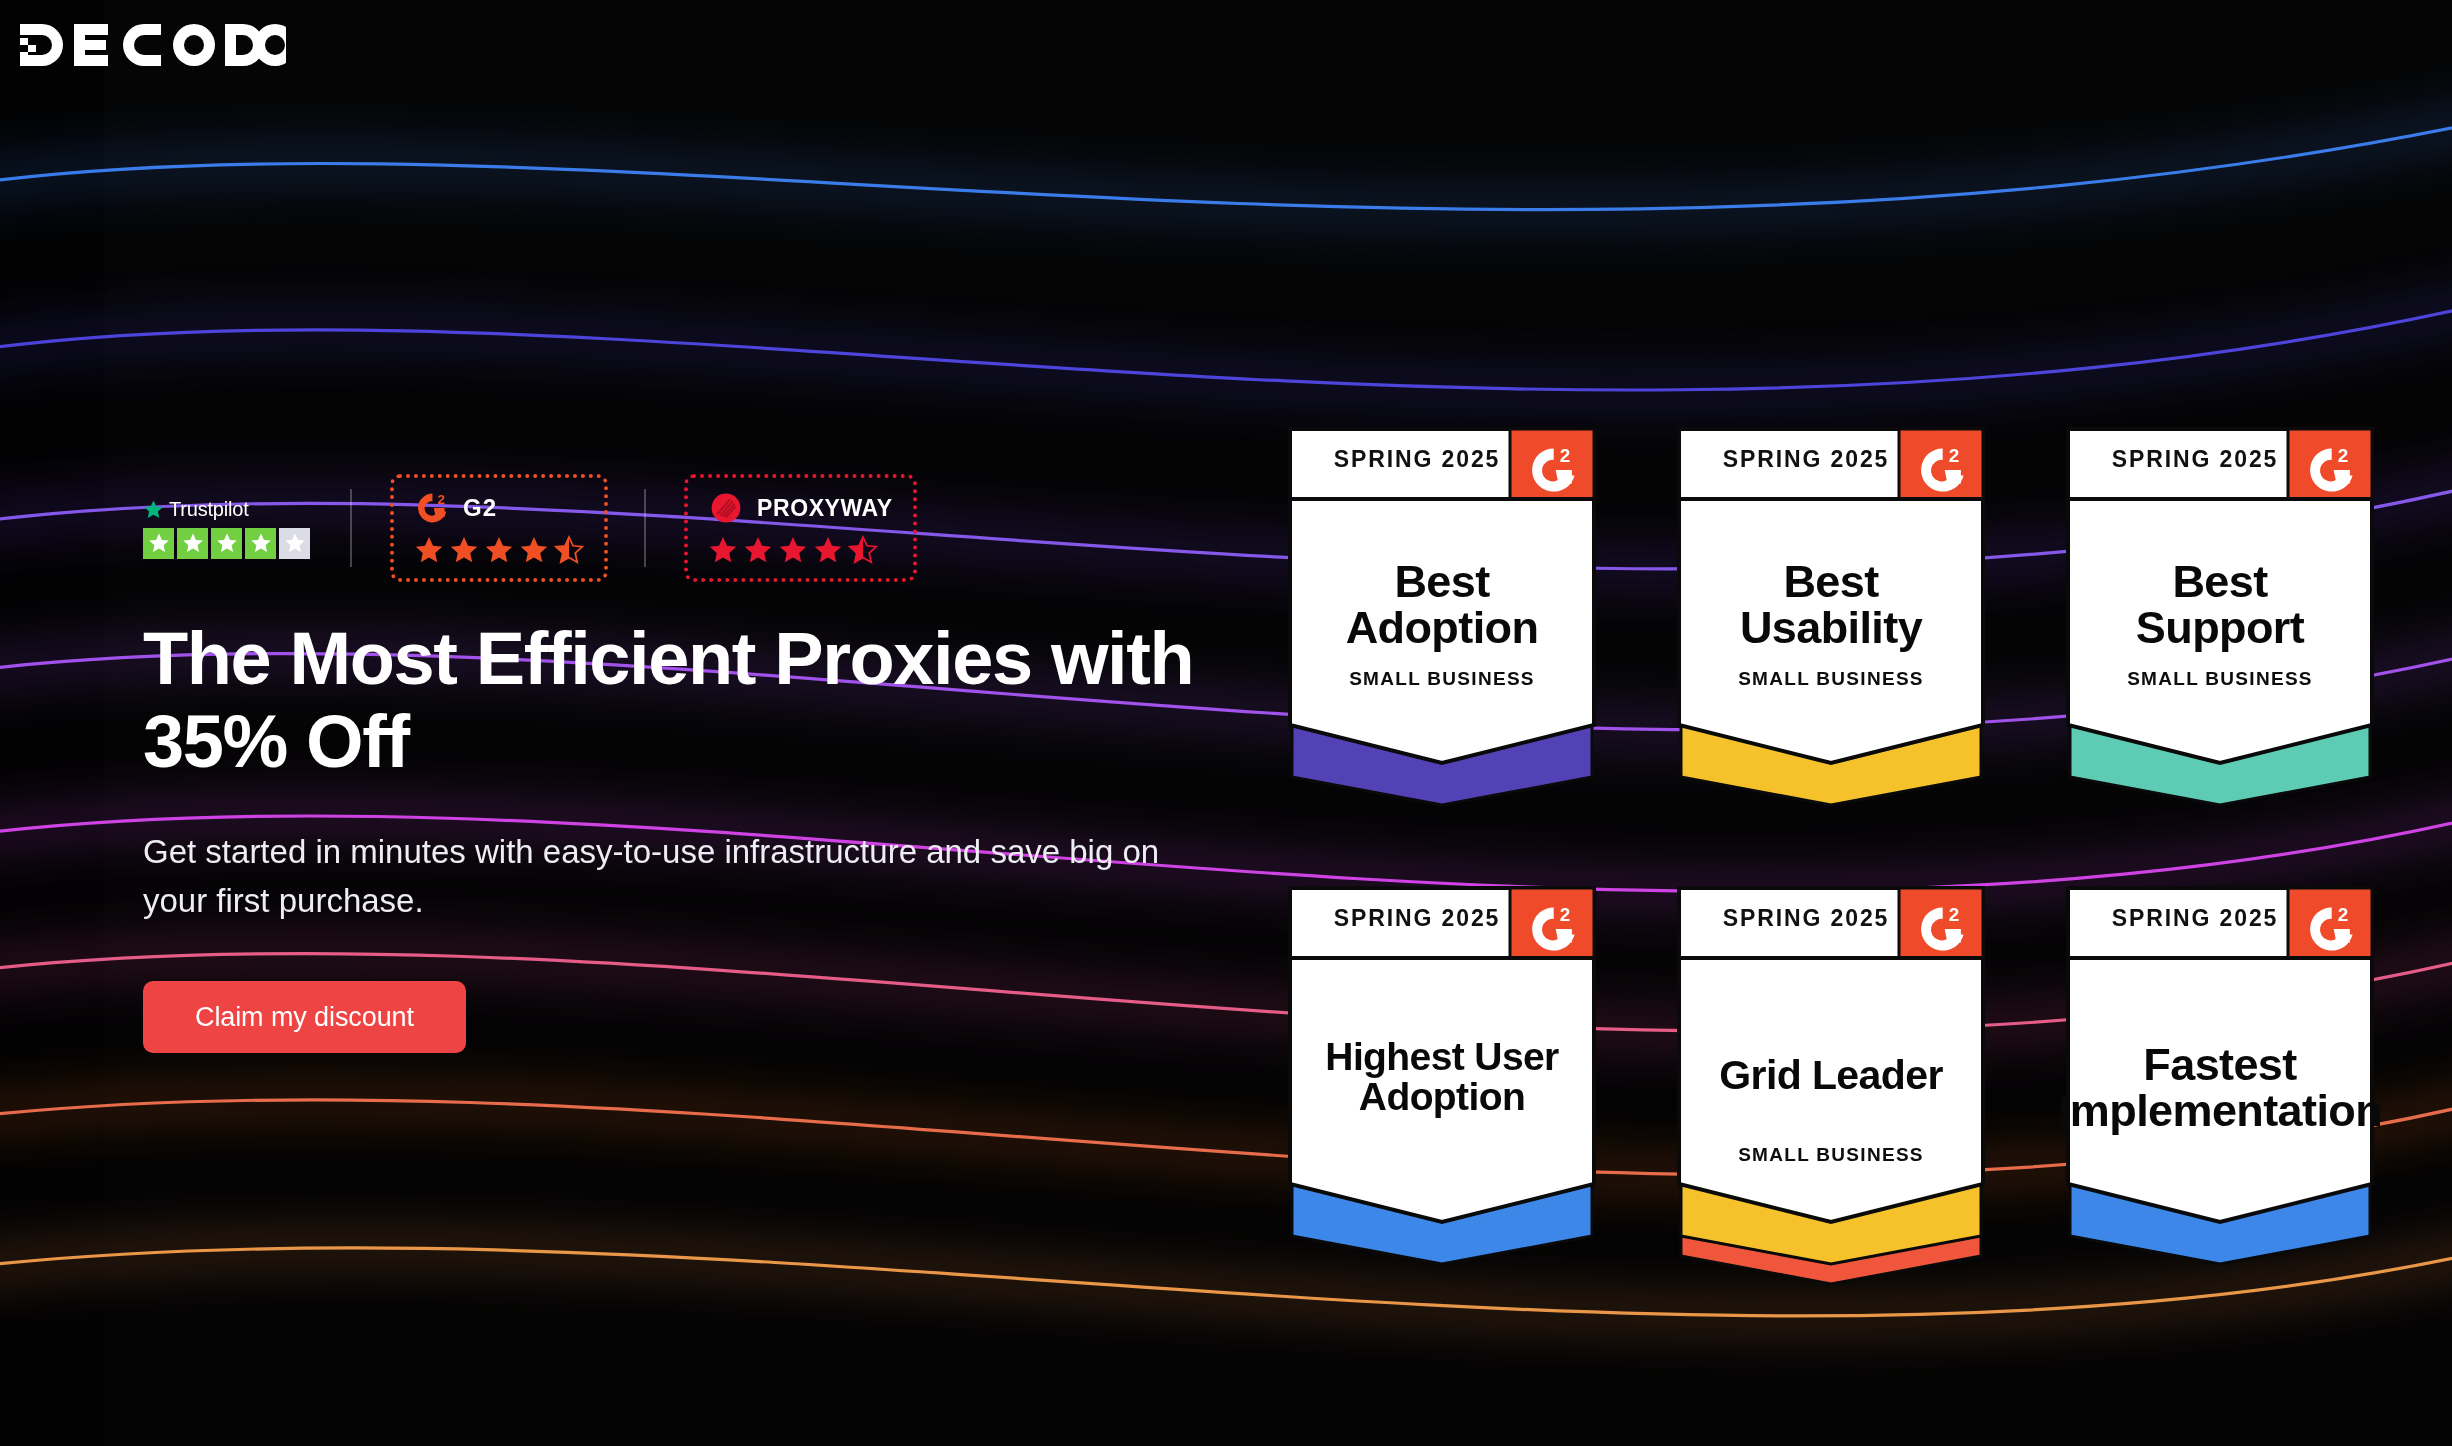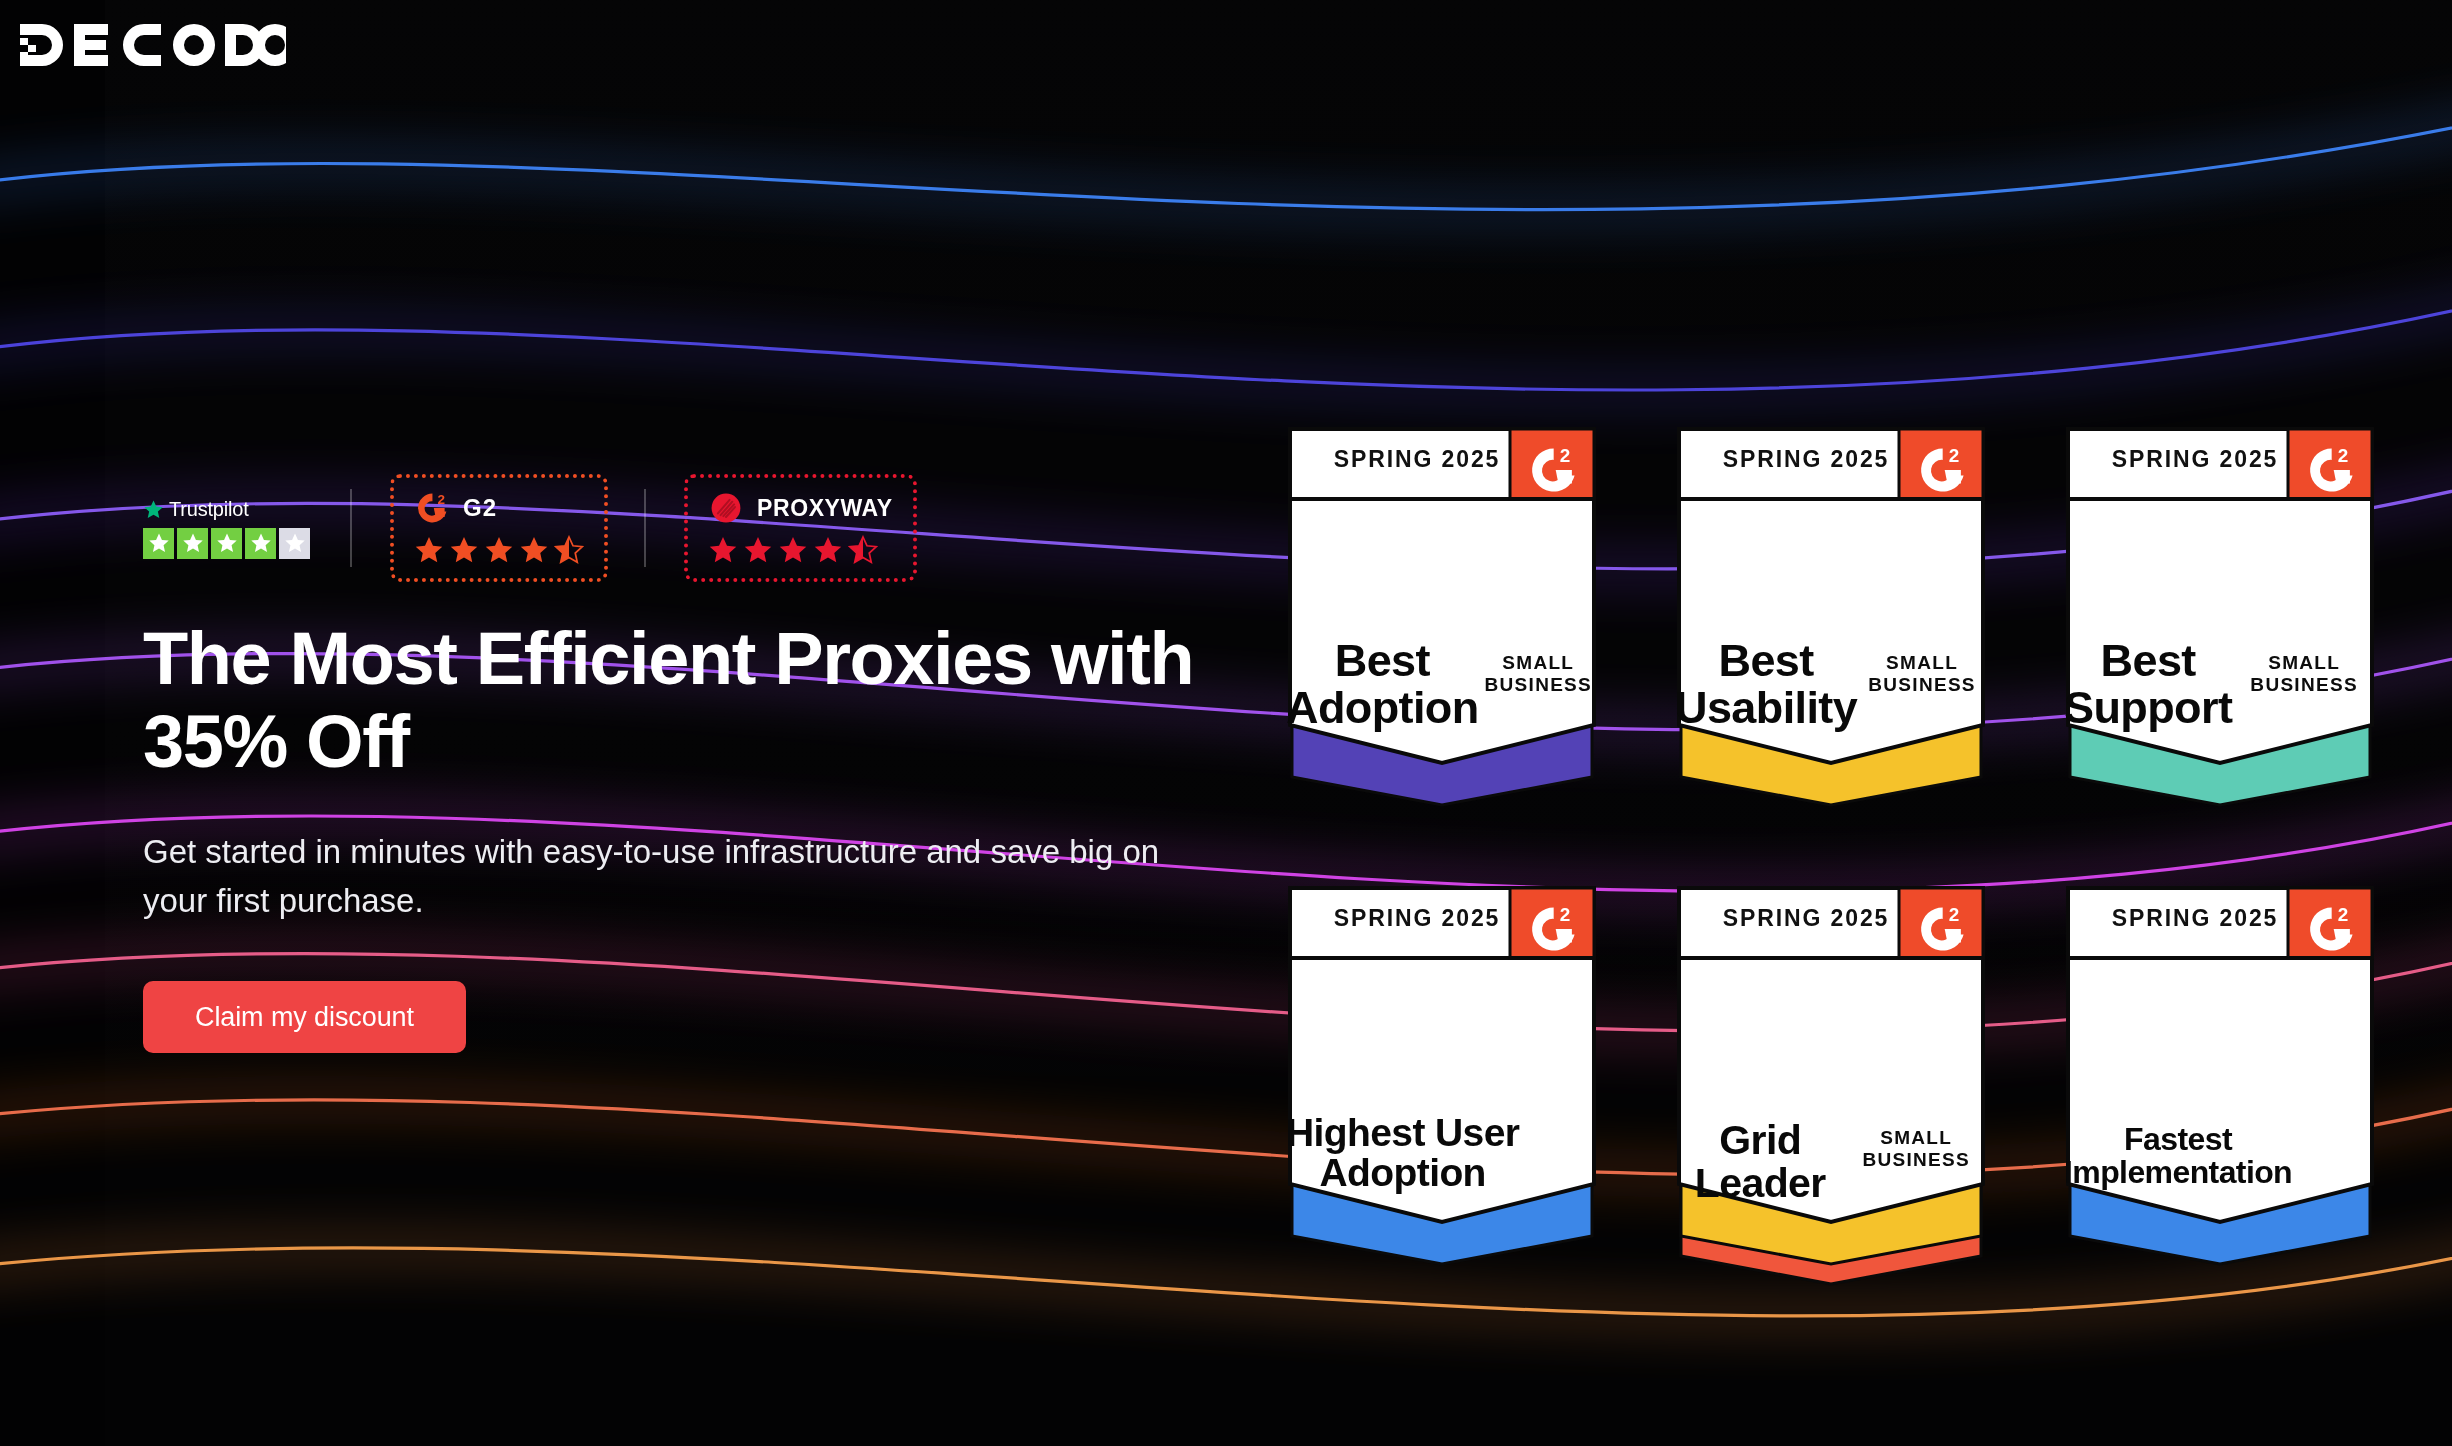--- a/index.html
+++ b/index.html
@@ -66,30 +66,30 @@
 
   
   .badges {
     position:absolute; left:1286px; top:425px;
     display:grid; grid-template-columns:repeat(3, 312px); gap:74px 77px;
   }
   .badge { position:relative; width:312px; height:385px; }
   .badge-svg { display:block; width:312px; height:385px; overflow:visible; }
   .badge-txt {
     position:absolute; left:0; right:0; top:96px; bottom:0;
-    display:flex; flex-direction:row; align-items:center;
+    display:flex; flex-direction:column; align-items:center;
     text-align:center; pointer-events:none;
   }
   .b-year { position:absolute; left:31px; top:21px; width:200px; text-align:center;
             color:#111; font-size:23px; font-weight:bold; letter-spacing:1.9px; }
   .b-title { color:#090909; font-weight:bold; letter-spacing:-0.6px; line-height:1.03; }
   .b-title.sz1 { font-size:45px; margin-top:38px; }
   .b-title.sz2 { font-size:39px; margin-top:57px; }
   .b-title.sz3 { font-size:41px; margin-top:74px; }
-  .b-title.sz4 { font-size:32px; margin-top:62px; }
+  .b-title.sz4 { font-size:45px; margin-top:62px; }
   .b-sub { color:#0D0D0D; font-size:19px; font-weight:bold; letter-spacing:1.3px; margin-top:16px; }
   .b-sub.gap { margin-top:48px; }
 </style>
 </head>
 <body>
 
 <div class="page">
 
   <svg class="bg-svg" viewBox="0 0 2452 1446" preserveAspectRatio="none">
     <defs>

